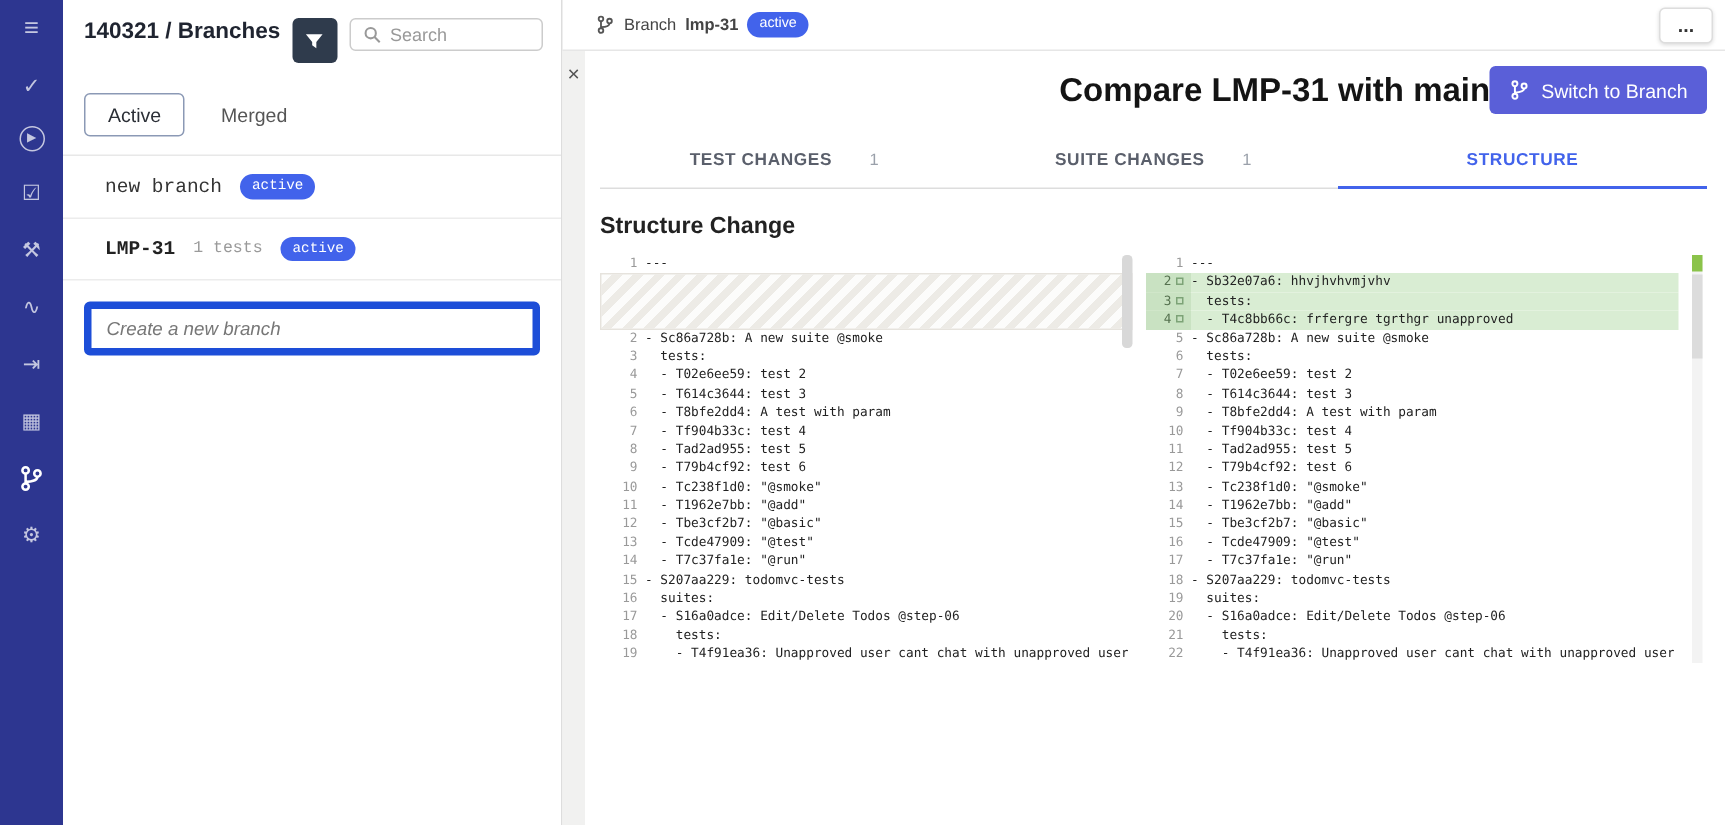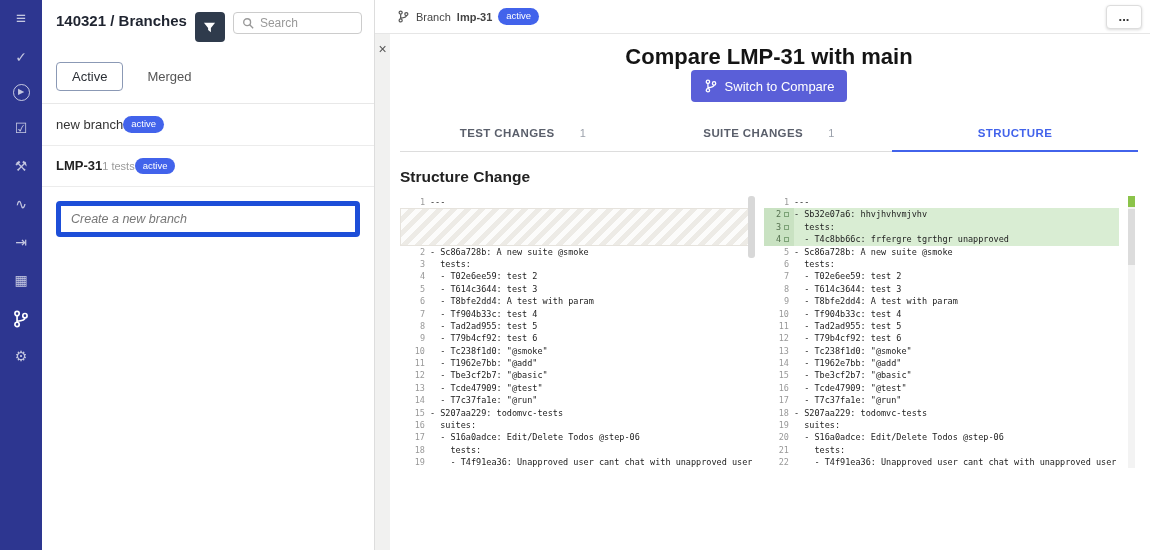--- a/index.html
+++ b/index.html
@@ -19,37 +19,37 @@
   .lp-header { display:flex; align-items:flex-start; gap:8px; padding:12px 12px 10px 14px; }
   .lp-title { font-size:15px; font-weight:bold; color:#1f2430; white-space:nowrap; }
   .filter-btn { width:30px; height:30px; border:none; border-radius:4px; background:#2f3b4c; display:flex; align-items:center; justify-content:center; cursor:pointer; flex:none; }
   .search-box { flex:1; height:22px; border:1px solid #ccc; border-radius:4px; display:flex; align-items:center; gap:6px; padding:0 8px; background:#fff; }
   .search-box input { border:none; outline:none; flex:1; width:50px; font-size:12px; font-family:inherit; color:#333; }
   .search-box input::placeholder { color:#999; }
   .lp-tabs { display:flex; align-items:center; gap:20px; padding:10px 14px 12px; }
   .lp-tab-active { border:1px solid #8b99b5; background:#fff; border-radius:4px; padding:6px 15px; font-size:13px; color:#2b2f36; cursor:pointer; font-family:inherit; }
   .lp-tab-plain { font-size:13px; color:#555; cursor:pointer; background:none; border:none; font-family:inherit; padding:6px 4px; }
   .lp-divider { border-bottom:1px solid #e8e8e8; }
-  .branch-row { display:flex; align-items:center; gap:0; padding:12px 14px; border-bottom:1px solid #ececec; font-size:13px; color:#333; cursor:pointer; }
+  .branch-row { display:flex; align-items:center; gap:12px; padding:12px 28px; border-bottom:1px solid #ececec; font-size:13px; color:#333; cursor:pointer;font-family:Liberation Mono, monospace; }
   .branch-row .bname-bold { font-weight:bold; color:#222; }
   .branch-row .bmeta { font-size:11px; color:#9a9a9a; }
   .badge { background:#4263eb; color:#fff; font-size:9.5px; line-height:1; padding:3px 8px 4px; border-radius:9px; white-space:nowrap; }
   .create-input { margin:14px; height:36px; border:5px solid #1d4ed8; border-radius:4px; padding:0 10px; font-size:12.5px; font-family:inherit; color:#333;font-style:italic; }
   .create-input::placeholder { color:#777; }
 
   
   .main { flex:1; display:flex; flex-direction:column; min-width:0; }
   .topbar { height:34px; border-bottom:1px solid #e6e6e6; display:flex; align-items:center; gap:6px; padding:0 8px 0 22px; font-size:11px; color:#444; flex:none; }
   .topbar .bn { font-weight:bold; }
   .more-btn { margin-left:auto; width:36px; height:24px; background:#fff; border:1px solid #ddd; border-radius:4px; box-shadow:0 1px 3px rgba(0,0,0,.15); font-size:13px; font-weight:bold; color:#333; line-height:10px; cursor:pointer; }
   .main-body { flex:1; display:flex; min-height:0; }
   .close-strip { width:15px; background:#f1f1f0; flex:none; text-align:center; }
   .close-btn { background:none; border:none; font-size:14px; color:#555; cursor:pointer; margin-top:8px; padding:0; line-height:1; }
   .content { flex:1; display:flex; flex-direction:column; padding:8px 12px 0 10px; min-width:0; }
-  .title-row { display:flex; align-items:center; justify-content:flex-end; padding:2px 0 8px;flex-direction:column; }
+  .title-row { display:flex; align-items:center; justify-content:flex-end; padding:2px 0 8px; }
   .page-title { font-size:22px; font-weight:700; color:#141414; }
   .switch-btn { background:#5a5fd8; color:#fff; border:none; border-radius:4px; height:32px; padding:0 13px; font-size:13px; font-family:inherit; display:flex; align-items:center; gap:7px; cursor:pointer; }
   .tabs-row { display:flex; border-bottom:1px solid #ddd; margin-top:4px; flex:none; }
   .tab { flex:1; display:flex; justify-content:center; align-items:baseline; gap:25px; padding:13px 0 11px; font-size:11.5px; font-weight:600; letter-spacing:.4px; color:#5a5f6b; cursor:pointer; }
   .tab .count { color:#9aa0aa; font-weight:400; font-size:11px; }
   .tab.active { color:#4263eb; border-bottom:2px solid #4263eb; margin-bottom:-1px; }
   .section-title { font-size:15.5px; font-weight:bold; color:#222; margin:16px 0 10px; }
 
   
   .diff-wrap { display:flex; gap:9px; flex:none; }
@@ -144,21 +144,21 @@
     <div class="content">
       <div class="title-row">
         <h1 class="page-title">Compare LMP-31 with main</h1>
         <button class="switch-btn">
           <svg width="14" height="14" viewBox="0 0 16 16" fill="none" stroke="#fff" stroke-width="1.5">
             <circle cx="4.5" cy="3.2" r="1.9"></circle>
               <circle cx="4.5" cy="12.8" r="1.9"></circle>
               <circle cx="11.5" cy="5" r="1.9"></circle>
             <path d="M4.5 5.1v5.8M11.5 6.9c0 2.6-4 2.9-7 3.1"></path>
           </svg>
-          <span>Switch to Compare</span>
+          <span>Switch to Branch</span>
         </button>
       </div>
 
       <div class="tabs-row">
         <div class="tab">
           <span>TEST CHANGES</span>
           <span class="count">1</span>
         </div>
         <div class="tab">
           <span>SUITE CHANGES</span>

